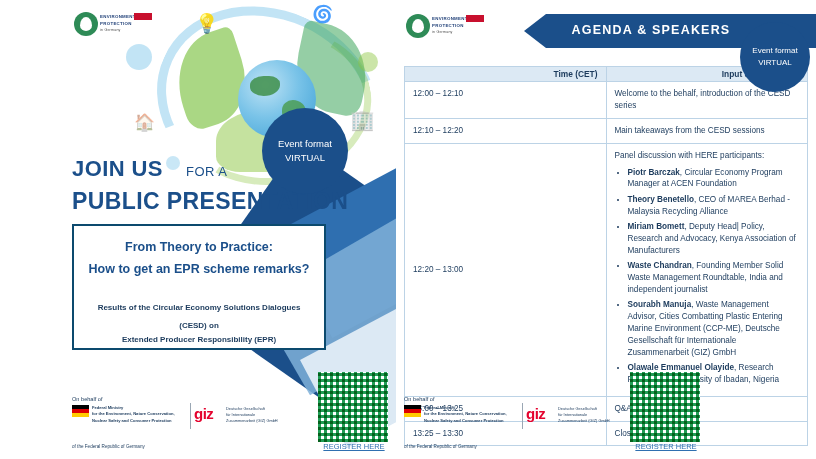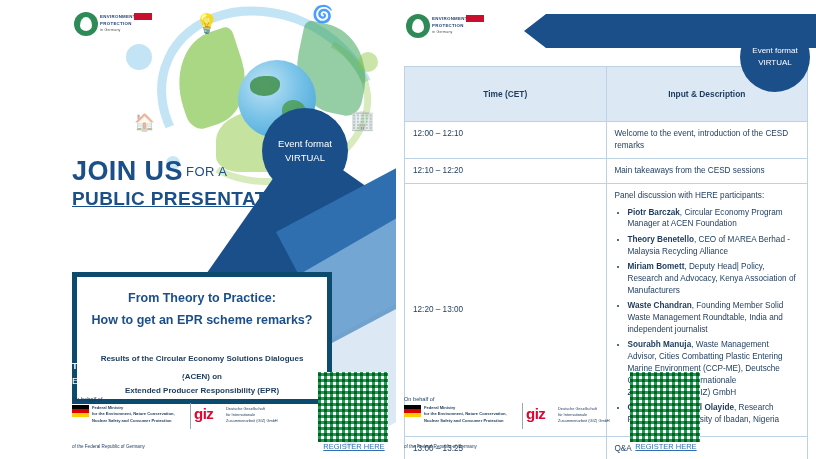--- a/index.html
+++ b/index.html
@@ -34,41 +34,41 @@
   .swirl{position:absolute;left:34px;top:10px;width:210px;height:170px;border:9px solid rgba(120,195,232,.45);
          border-radius:50%;border-right-color:transparent;border-bottom-color:transparent;transform:rotate(24deg);}
   .swirl2{position:absolute;left:58px;top:30px;width:180px;height:140px;border:7px solid rgba(140,198,63,.35);
          border-radius:50%;border-left-color:transparent;border-top-color:transparent;transform:rotate(-12deg);}
 
   .recycle{position:absolute;left:158px;top:146px;font-size:30px;color:#5bb946;opacity:.55;}
   .lightbulb{position:absolute;left:75px;top:12px;font-size:19px;color:#49a942;opacity:.85;}
   .windmill{position:absolute;left:192px;top:4px;font-size:17px;color:#3aa0cc;opacity:.8;}
   .bldg{position:absolute;left:230px;top:108px;font-size:20px;color:#2e7d9a;opacity:.55;}
   .house{position:absolute;left:14px;top:112px;font-size:17px;color:#3aa0cc;opacity:.5;}
-  .join{position:absolute;left:72px;top:156px;font-size:27px;font-weight:700;color:#1b4f8a;letter-spacing:.4px;}
+  .join{position:absolute;left:72px;top:156px;font-size:22px;font-weight:700;color:#1b4f8a;letter-spacing:.4px;}
   .fora{position:absolute;left:186px;top:164px;font-size:13px;color:#1b4f8a;letter-spacing:.5px;}
-  .pubpres{position:absolute;left:72px;top:188px;font-size:19px;font-weight:700;color:#1b4f8a;letter-spacing:.4px;text-decoration:underline;}
+  .pubpres{position:absolute;left:72px;top:188px;font-size:23px;font-weight:700;color:#1b4f8a;letter-spacing:.4px;}
 
   
   .wedge1{position:absolute;left:300px;top:140px;width:200px;height:200px;background:#1b4f8a;
           transform:rotate(35deg);transform-origin:0 0;opacity:1;}
   .wedge2{position:absolute;left:276px;top:232px;width:260px;height:120px;background:#2f6fb0;
           transform:rotate(-28deg);transform-origin:0 0;}
   .wedge3{position:absolute;left:255px;top:300px;width:240px;height:110px;background:#7fb0d8;
           transform:rotate(-30deg);transform-origin:0 0;opacity:.85;}
   .wedge4{position:absolute;left:300px;top:360px;width:200px;height:100px;background:#dce9f4;
           transform:rotate(-28deg);transform-origin:0 0;}
 
   .ef-circle{position:absolute;left:262px;top:108px;width:86px;height:86px;border-radius:50%;background:#1b4f8a;
              color:#ffffff;display:flex;flex-direction:column;align-items:center;justify-content:center;
              font-size:9.5px;line-height:1.45;text-align:center;z-index:5;}
   .ef-circle .ttl{font-weight:400;}
   .ef-circle .val{font-weight:400;}
 
-  .card{position:absolute;left:72px;top:224px;width:250px;height:122px;background:#ffffff;border:5px solid #0c4a6e;z-index:6;margin-top:48px;}
+  .card{position:absolute;left:72px;top:224px;width:250px;height:122px;background:#ffffff;border:2px solid #0c4a6e;z-index:6;}
   .card .t1{position:absolute;left:0;top:14px;width:250px;text-align:center;font-size:12.5px;font-weight:700;color:#1b4f8a;}
   .card .t2{position:absolute;left:0;top:36px;width:250px;text-align:center;font-size:12.5px;font-weight:700;color:#1b4f8a;}
   .card .t3{position:absolute;left:10px;top:76px;width:230px;text-align:center;font-size:8px;font-weight:700;color:#1b3a5c;line-height:1.5;}
   .card .t4{position:absolute;left:10px;top:94px;width:230px;text-align:center;font-size:8px;font-weight:700;color:#1b3a5c;line-height:1.5;}
   .card .t5{position:absolute;left:10px;top:108px;width:230px;text-align:center;font-size:8px;font-weight:700;color:#1b3a5c;line-height:1.5;}
 
   .datebox{position:absolute;left:72px;top:358px;font-size:9.5px;color:#ffffff;line-height:1.6;z-index:7;}
   .datebox .d1{font-weight:700;}
   .datebox .d2{font-weight:400;}
 
@@ -99,22 +99,22 @@
   .agenda-band:before{content:"";position:absolute;left:-22px;top:0;width:0;height:0;
     border-top:17px solid transparent;border-bottom:17px solid transparent;border-right:22px solid #1b4f8a;}
   .agenda-txt{position:absolute;left:150px;top:23px;width:210px;text-align:center;color:#ffffff;
     font-size:12.5px;font-weight:700;letter-spacing:1.2px;}
 
   .ef-circle-r{position:absolute;left:344px;top:22px;width:70px;height:70px;border-radius:50%;background:#1b4f8a;
              color:#ffffff;display:flex;flex-direction:column;align-items:center;justify-content:center;
              font-size:8px;line-height:1.5;text-align:center;z-index:5;}
 
   table.agenda{position:absolute;left:8px;top:66px;width:404px;border-collapse:collapse;table-layout:fixed;}
-  table.agenda th{background:#dce9f4;color:#1b3a5c;font-size:8.4px;font-weight:700;text-align:center;
-    padding:22px 8px;border:1px solid #bcd3e6;}
+  table.agenda th{background:#dce9f4;color:#1b3a5c;font-size:8.4px;font-weight:700;text-align:right;
+    padding:2px 8px;border:1px solid #bcd3e6;}
   table.agenda td{font-size:8.2px;color:#1b3a5c;padding:6px 8px;border:1px solid #bcd3e6;vertical-align:top;line-height:1.45;}
   table.agenda td.time{width:62px;white-space:nowrap;}
   .panel-intro{margin:0 0 5px 0;}
   ul.panel{margin:0;padding-left:13px;}
   ul.panel li{margin-bottom:3.5px;line-height:1.45;}
   ul.panel li b{font-weight:700;}
 
   .footer-r{position:absolute;left:8px;top:396px;width:240px;height:60px;}
   .qr-r{position:absolute;left:630px;top:372px;width:70px;height:70px;
       background-color:#ffffff;
@@ -169,21 +169,21 @@
 
     <div class="ef-circle">
       <div class="ttl">Event format</div>
       <div class="val">VIRTUAL</div>
     </div>
 
     <div class="card">
       <div class="t1">From Theory to Practice:</div>
       <div class="t2">How to get an EPR scheme remarks?</div>
       <div class="t3">Results of the Circular Economy Solutions Dialogues</div>
-      <div class="t4">(ACEN) on</div>
+      <div class="t4">(CESD) on</div>
       <div class="t5">Extended Producer Responsibility (EPR)</div>
     </div>
 
     <div class="datebox">
       <div class="d1">Tue, Jan 30 2024</div>
       <div class="d2">Europe/Berlin: 12:00 - 1:30 pm</div>
     </div>
 
     <div class="footer-l">
       <div class="onbehalf">On behalf of</div>
@@ -207,37 +207,38 @@
 
     <div class="r-logo logo-box" style="left:8px;top:10px;">
       <div class="lg-circ"></div>
       <div class="lg-t1">ENVIRONMENTAL</div>
       <div class="lg-t2">PROTECTION</div>
       <div class="lg-t3">in Germany</div>
       <div class="lg-red"></div>
     </div>
 
     <div class="agenda-band"></div>
+    <div class="agenda-txt">AGENDA &amp; SPEAKERS</div>
 
     <div class="ef-circle-r">
       <div>Event format</div>
       <div>VIRTUAL</div>
     </div>
 
     <table class="agenda">
       <thead>
         <tr>
           <th class="time">Time (CET)</th>
           <th>Input &amp; Description</th>
         </tr>
       </thead>
       <tbody>
         <tr>
           <td class="time">12:00 – 12:10</td>
-          <td>Welcome to the event, introduction of the CESD remarks</td>
+          <td>Welcome to the behalf, introduction of the CESD series</td>
         </tr>
         <tr>
           <td class="time">12:10 – 12:20</td>
           <td>Main takeaways from the CESD sessions</td>
         </tr>
         <tr>
           <td class="time" style="vertical-align:middle">12:20 – 13:00</td>
           <td>
             <p class="panel-intro">Panel discussion with HERE participants:</p>
             <ul class="panel">

